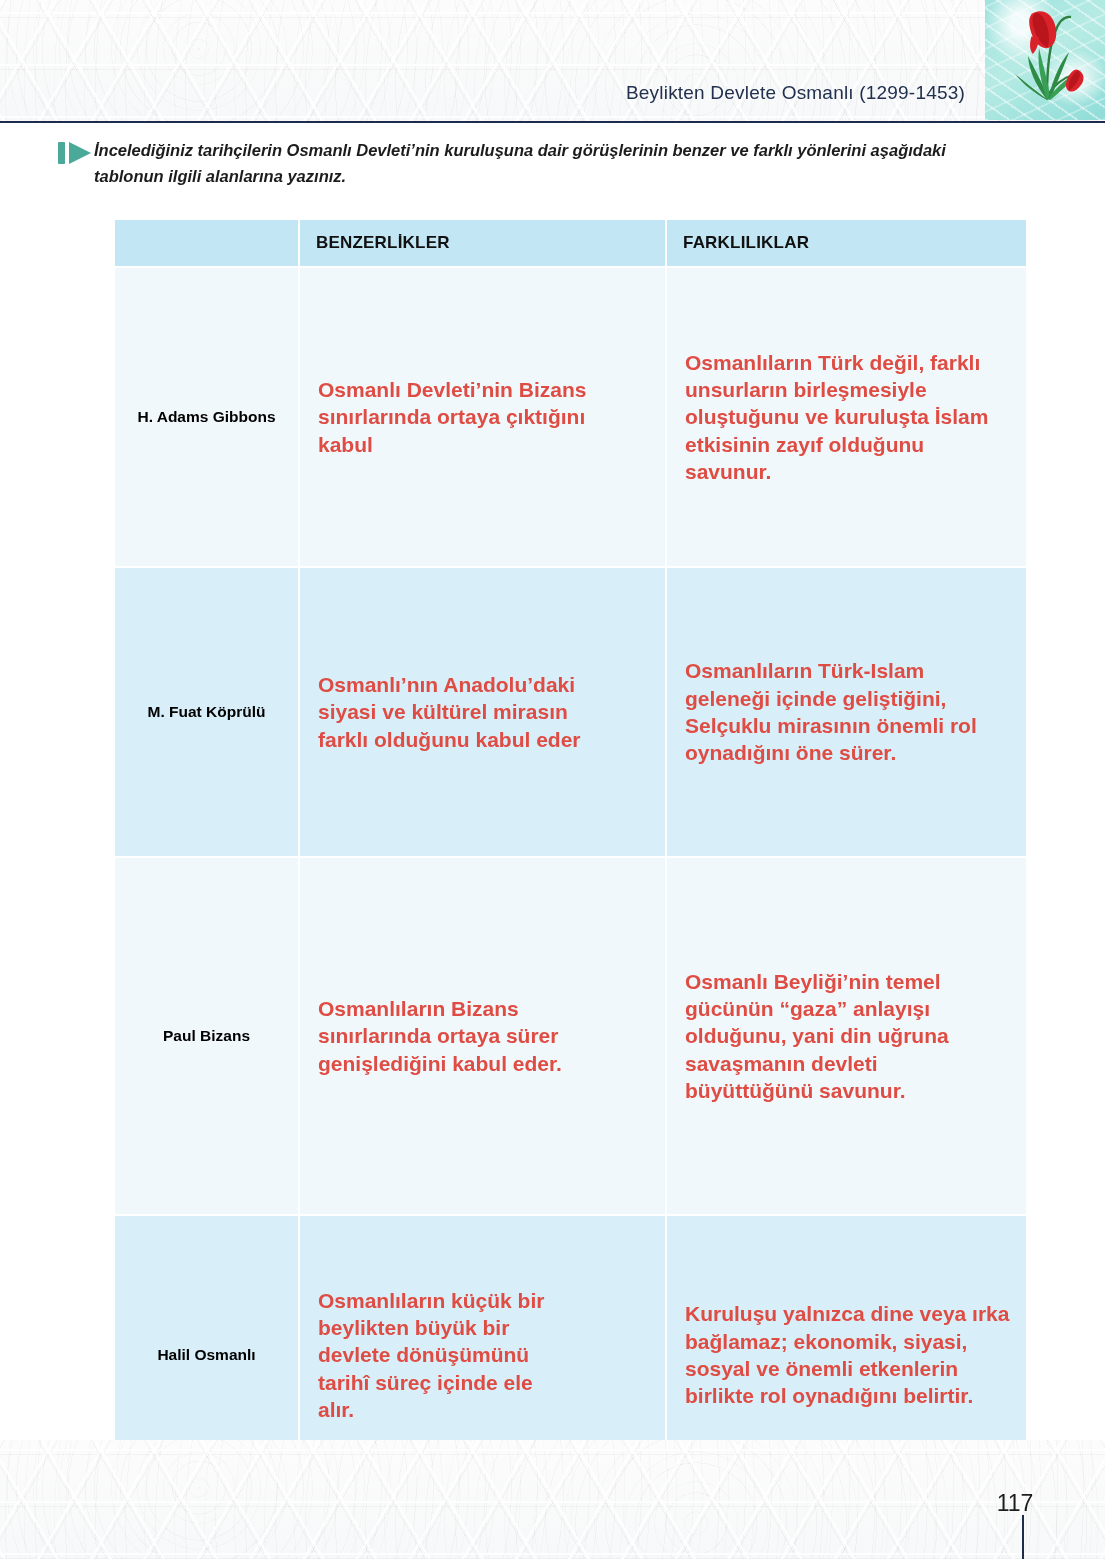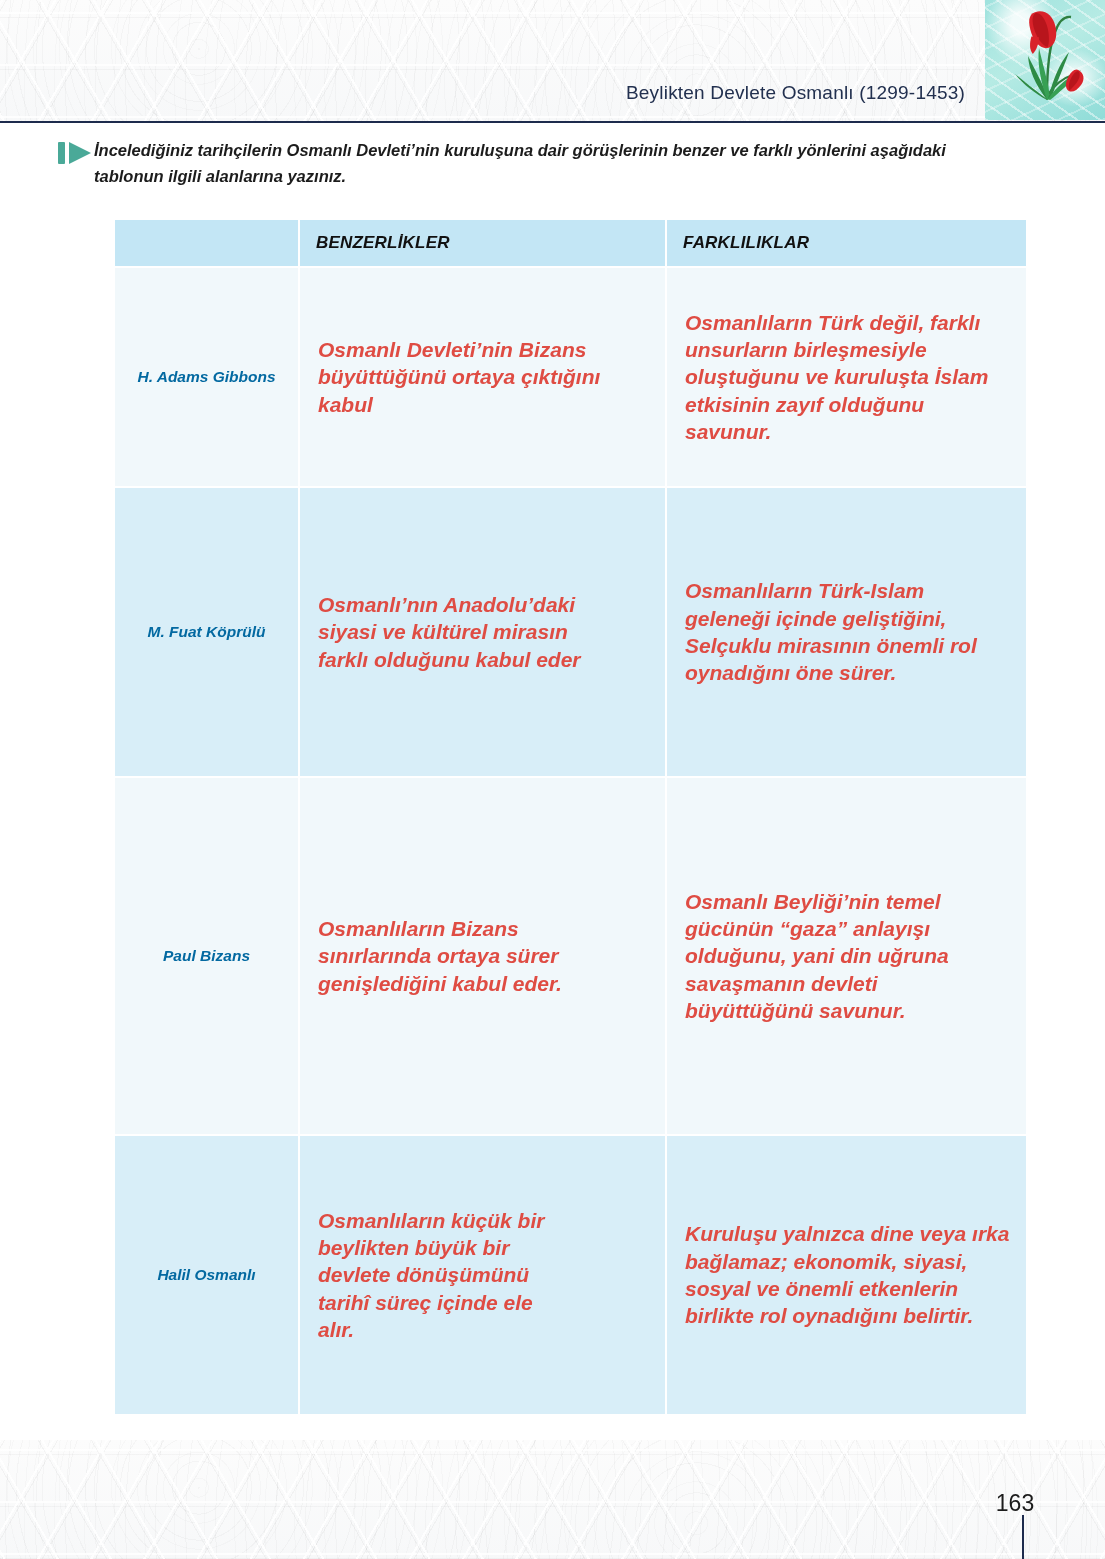--- a/index.html
+++ b/index.html
@@ -93,21 +93,20 @@
     color: #1c1c1c;
     max-width: 920px;
   }
 
   
   .tbl-wrap {
     position: absolute;
     left: 113px;
     top: 218px;
     width: 909px;
-    font-style: italic;
   }
   table.grid {
     width: 909px;
     border-collapse: separate;
     border-spacing: 2px;
     table-layout: fixed;
   }
   table.grid col.c-name { width: 183px; }
   table.grid col.c-sim  { width: 365px; }
   table.grid col.c-diff { width: 359px; }
@@ -133,37 +132,37 @@
   }
   thead th.blank { background: #c3e6f5; }
 
   tbody tr.light td { background: #f1f8fb; }
   tbody tr.blue  td { background: #d8eef8; }
 
   td.name-cell {
     text-align: center;
     font-size: 15.5px;
     font-weight: 700;
-    color: #0369a1;
+    color: #000000;
     font-family: "Liberation Sans", sans-serif;
     padding: 0 6px;
   }
   .cell-text {
     display: block;
     padding: 0 18px 0 18px;
     font-size: 21px;
     line-height: 1.30;
     font-weight: 700;
     color: #df4c43;
     font-family: "Liberation Sans", sans-serif;
     white-space: pre-line;
   }
   .cell-text.nowrapline { white-space: pre; }
 
-  tr.r1 td { height: 218px; }
+  tr.r1 td { height: 298px; }
   tr.r2 td { height: 288px; }
   tr.r3 td { height: 356px; }
   tr.r4 td { height: 278px; }
 
   td.clip { position: relative; }
   td.clip .cell-text { overflow: hidden; }
 
   
   .page-no {
     position: absolute;
@@ -249,21 +248,21 @@
           <th>
             <span class="hlabel">FARKLILIKLAR</span>
           </th>
         </tr>
       </thead>
       <tbody>
         <tr class="light r1">
           <td class="name-cell">H. Adams Gibbons</td>
           <td>
             <span class="cell-text">Osmanlı Devleti’nin Bizans
-büyüttüğünü ortaya çıktığını
+sınırlarında ortaya çıktığını
 kabul</span>
           </td>
           <td class="clip">
             <span class="cell-text nowrapline">Osmanlıların Türk değil, farklı
 unsurların birleşmesiyle
 oluştuğunu ve kuruluşta İslam
 etkisinin zayıf olduğunu
 savunur.</span>
           </td>
         </tr>
@@ -311,16 +310,16 @@
 sosyal ve önemli etkenlerin
 birlikte rol oynadığını belirtir.</span>
           </td>
         </tr>
       </tbody>
     </table>
   </div>
 
   <div class="footer-rule"></div>
   <div class="pattern-band pattern-bottom"></div>
-  <div class="page-no">163</div>
+  <div class="page-no">117</div>
   <div class="page-no-rule"></div>
 
 </div>
 
 </body></html>

